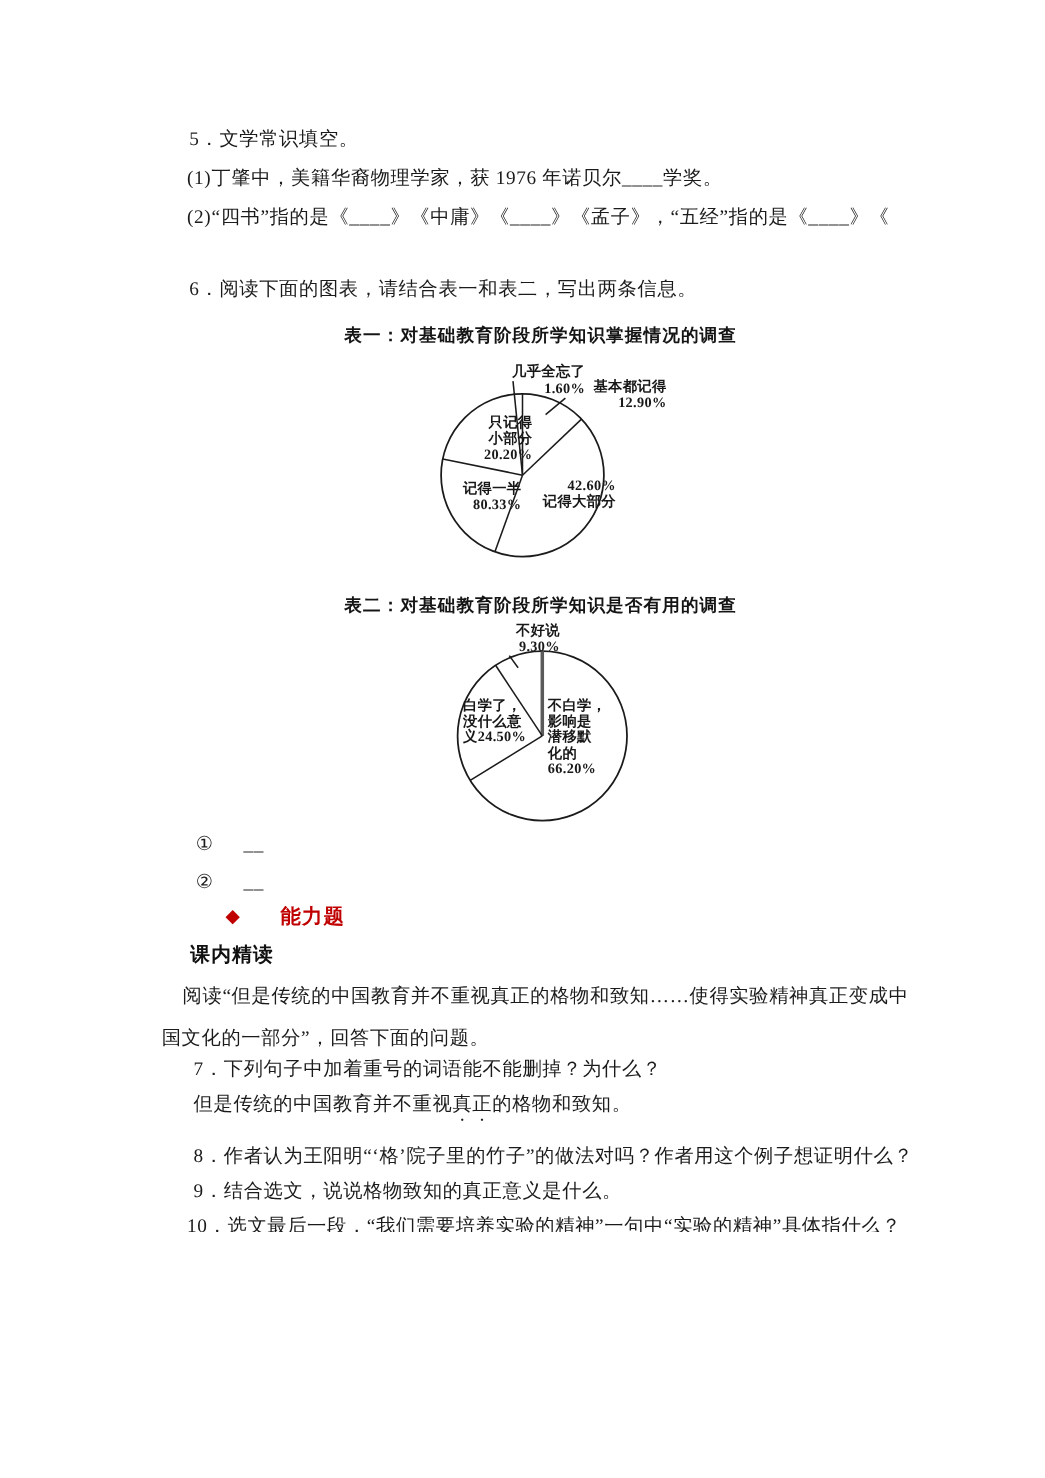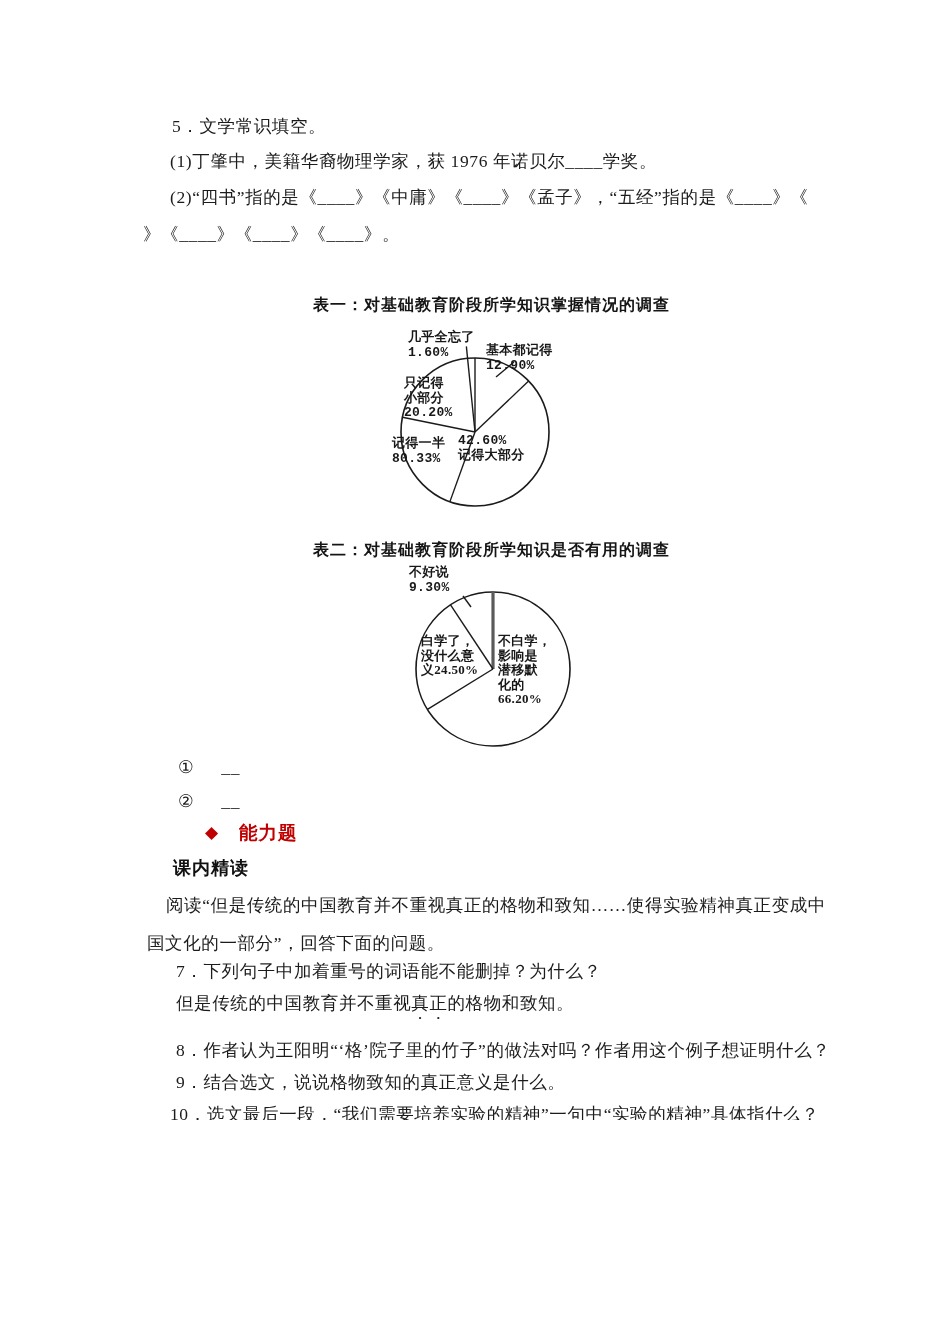--- a/index.html
+++ b/index.html
@@ -6,48 +6,48 @@
   .page{
     position:relative;width:950px;height:1120px;background:#ffffff;overflow:hidden;
     font-family:"Liberation Serif","DejaVu Serif",serif;color:#1b1b1b;
   }
   .tl{position:absolute;font-size:17.5px;line-height:20px;white-space:nowrap;letter-spacing:.6px;}
   .chart-title{position:absolute;font-size:16px;letter-spacing:1px;white-space:nowrap;font-weight:600;color:#151515;}
   .plabel{
     position:absolute;font-size:13px;line-height:14.6px;white-space:pre-line;
     font-weight:600;color:#181818;letter-spacing:.3px;
   }
-  .center{text-align:left;font-family:Liberation Mono, monospace;}
+  .center{text-align:right;}
   .sec-head{position:absolute;white-space:nowrap;}
   .sec-head .diamond{font-size:17px;color:#c00000;vertical-align:1px;}
   .sec-head .sec-label{
     font-family:"Liberation Sans","DejaVu Sans",sans-serif;font-weight:bold;
-    font-size:18.5px;color:#c00000;margin-left:21px;letter-spacing:1px;
+    font-size:18.5px;color:#c00000;margin-left:37px;letter-spacing:1px;
   }
   .sub-head{
     position:absolute;font-family:"Liberation Sans","DejaVu Sans",sans-serif;
     font-weight:bold;font-size:18px;color:#101010;letter-spacing:1px;white-space:nowrap;
   }
   .emph{
     -webkit-text-emphasis:filled dot;-webkit-text-emphasis-position:under right;
     text-emphasis:filled dot;text-emphasis-position:under right;
   }
   .blank-line{margin-left:27px;}
   svg.overlay{position:absolute;left:0;top:0;pointer-events:none;}
 </style>
 </head>
 <body>
 
 <div class="page">
 
   <div class="tl" style="left:172px;top:116px">5．文学常识填空。</div>
   <div class="tl" style="left:170px;top:151px">(1)丁肇中，美籍华裔物理学家，获 1976 年诺贝尔____学奖。</div>
   <div class="tl" style="left:170px;top:187px">(2)“四书”指的是《____》《中庸》《____》《孟子》，“五经”指的是《____》《</div>
-  <div class="tl" style="left:143px;top:224px">》《____》《____》《____》。</div>
 
+  <div class="tl" style="left:172px;top:252px">6．阅读下面的图表，请结合表一和表二，写出两条信息。</div>
 
   <div class="chart-title" style="left:313px;top:295px">表一：对基础教育阶段所学知识掌握情况的调查</div>
 
   <div class="chart-title" style="left:313px;top:540px">表二：对基础教育阶段所学知识是否有用的调查</div>
 
   <svg class="overlay" id="pies" width="950" height="1344" viewBox="0 0 950 1344">
       <circle cx="475" cy="432" r="74" fill="none" stroke="#1b1b1b" stroke-width="1.6"></circle>
       <line x1="475" y1="432" x2="475" y2="358" stroke="#1b1b1b" stroke-width="1.4"></line>
       <line x1="475" y1="432" x2="528.6243316338414" y2="381.0055781793362" stroke="#1b1b1b" stroke-width="1.4"></line>
       <line x1="475" y1="432" x2="449.93339390184843" y2="501.6251769026127" stroke="#1b1b1b" stroke-width="1.4"></line>

